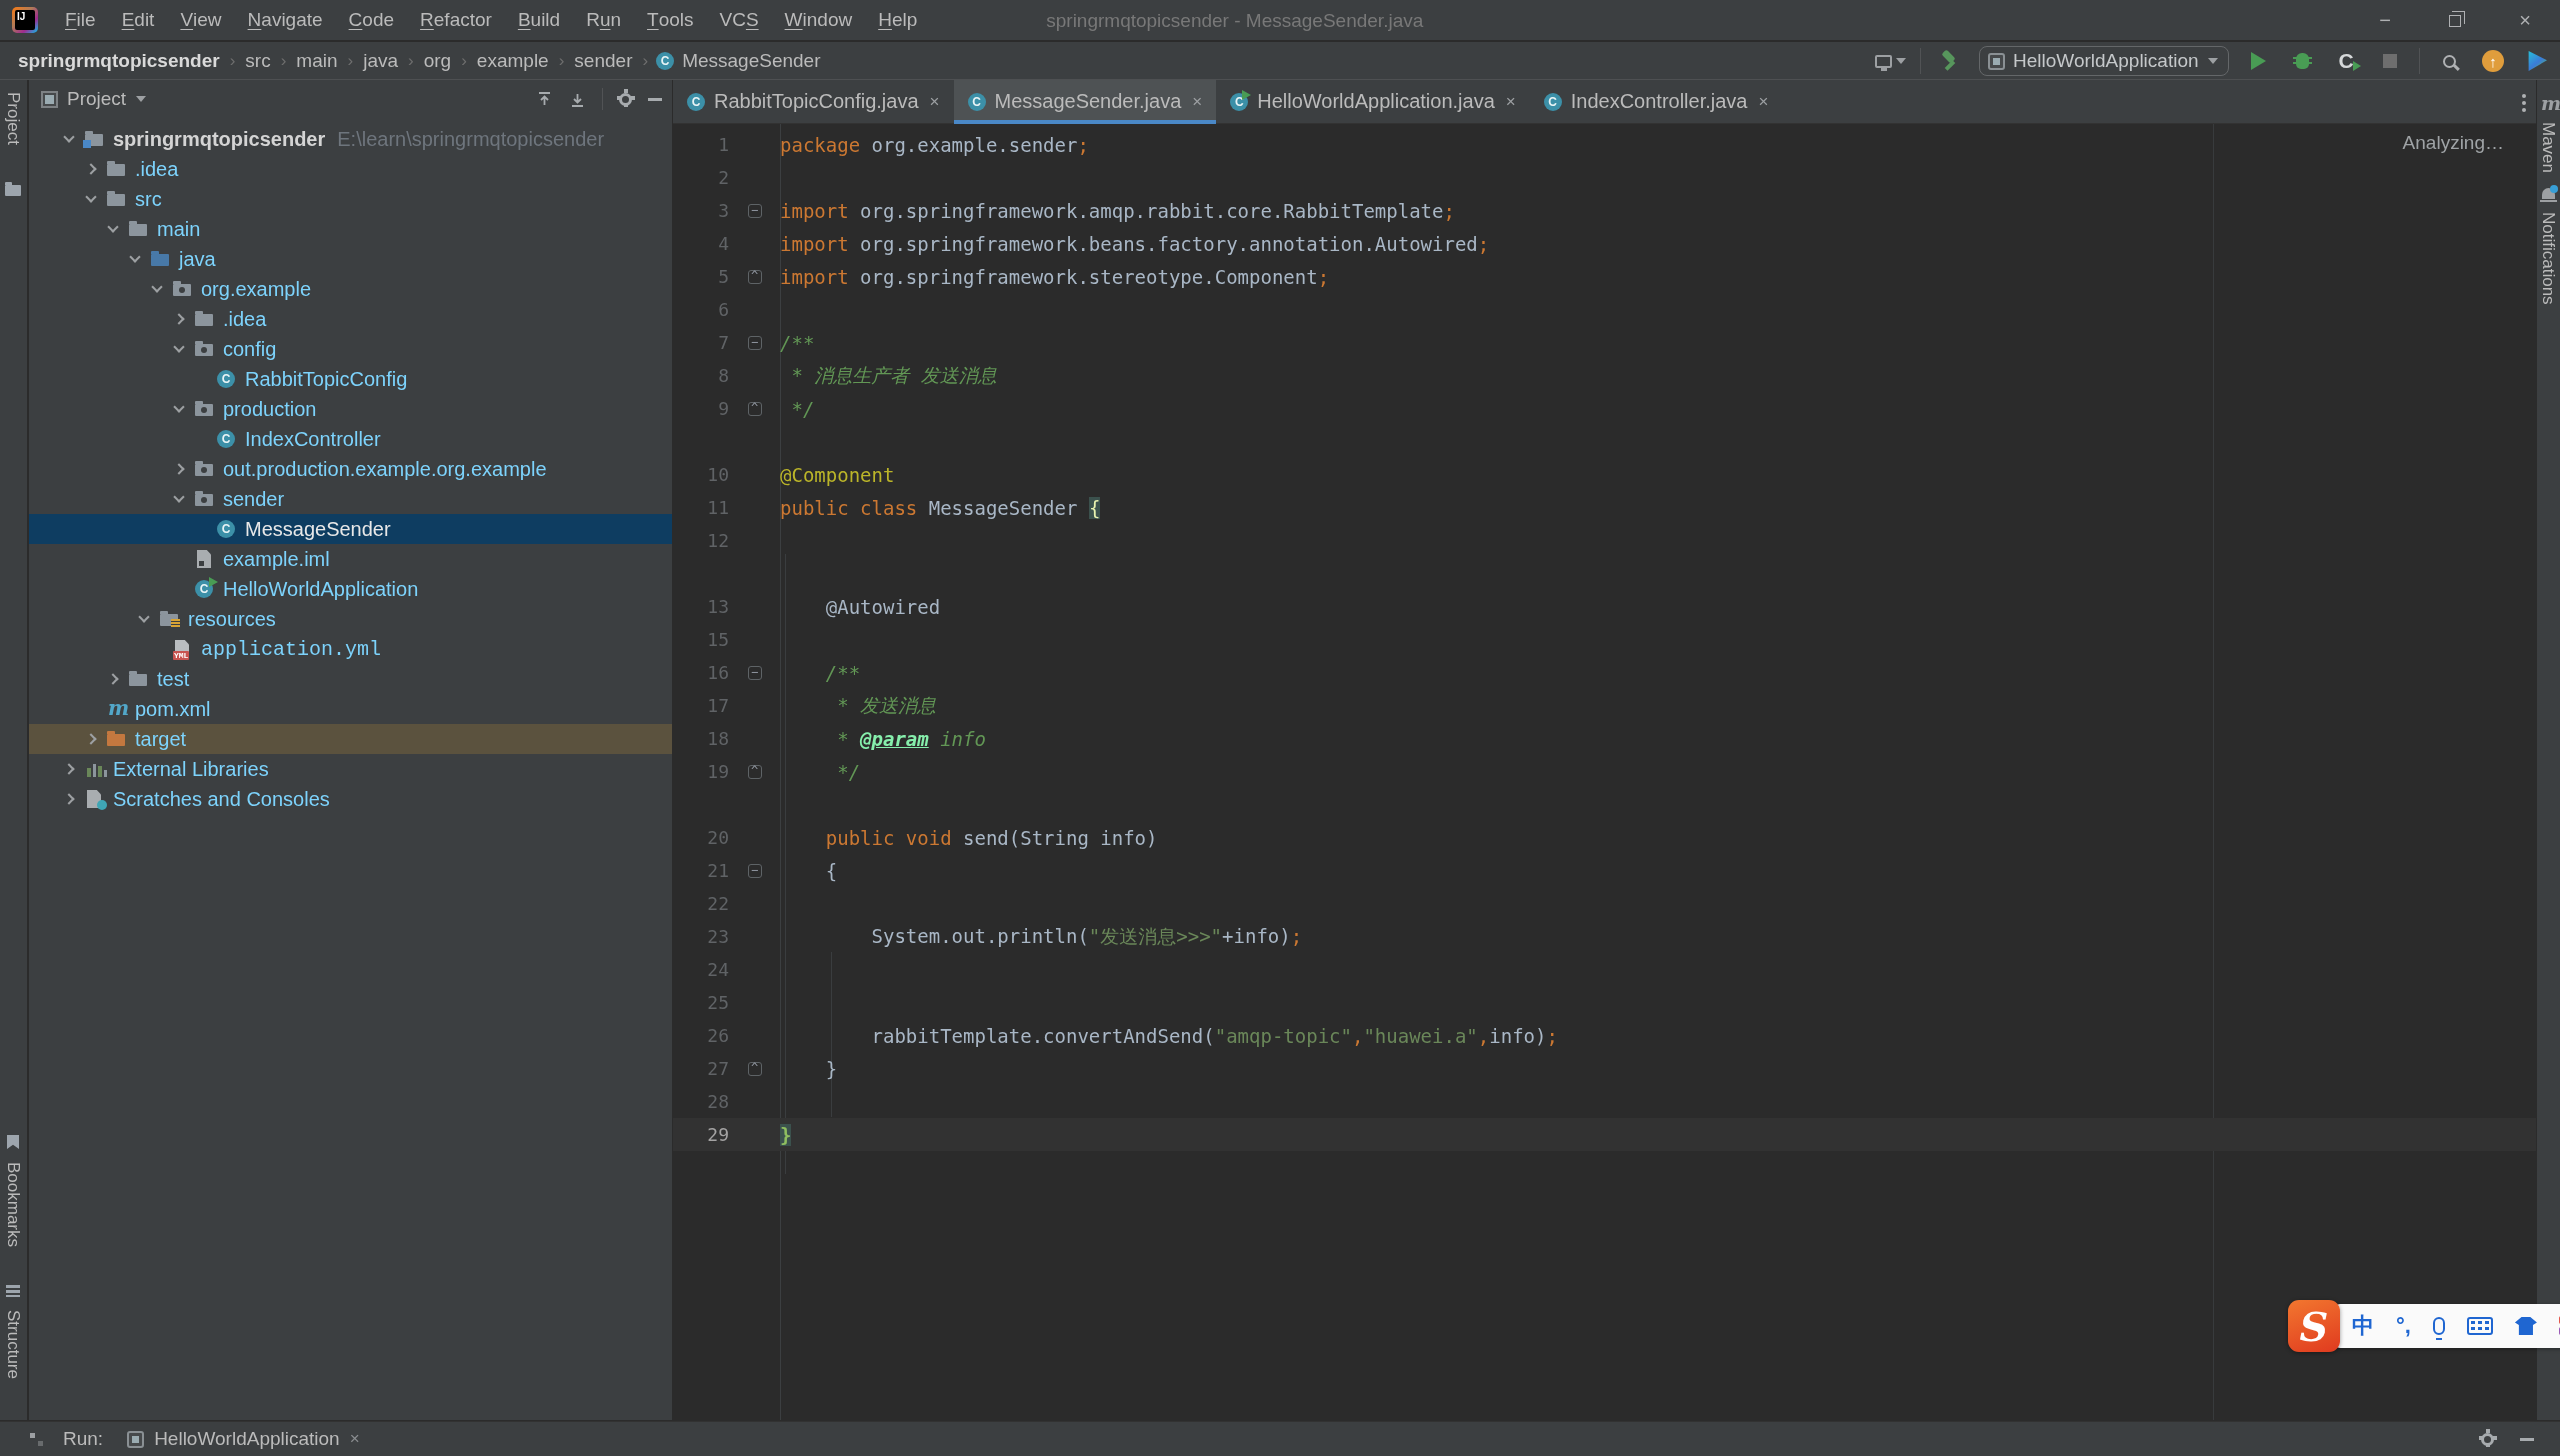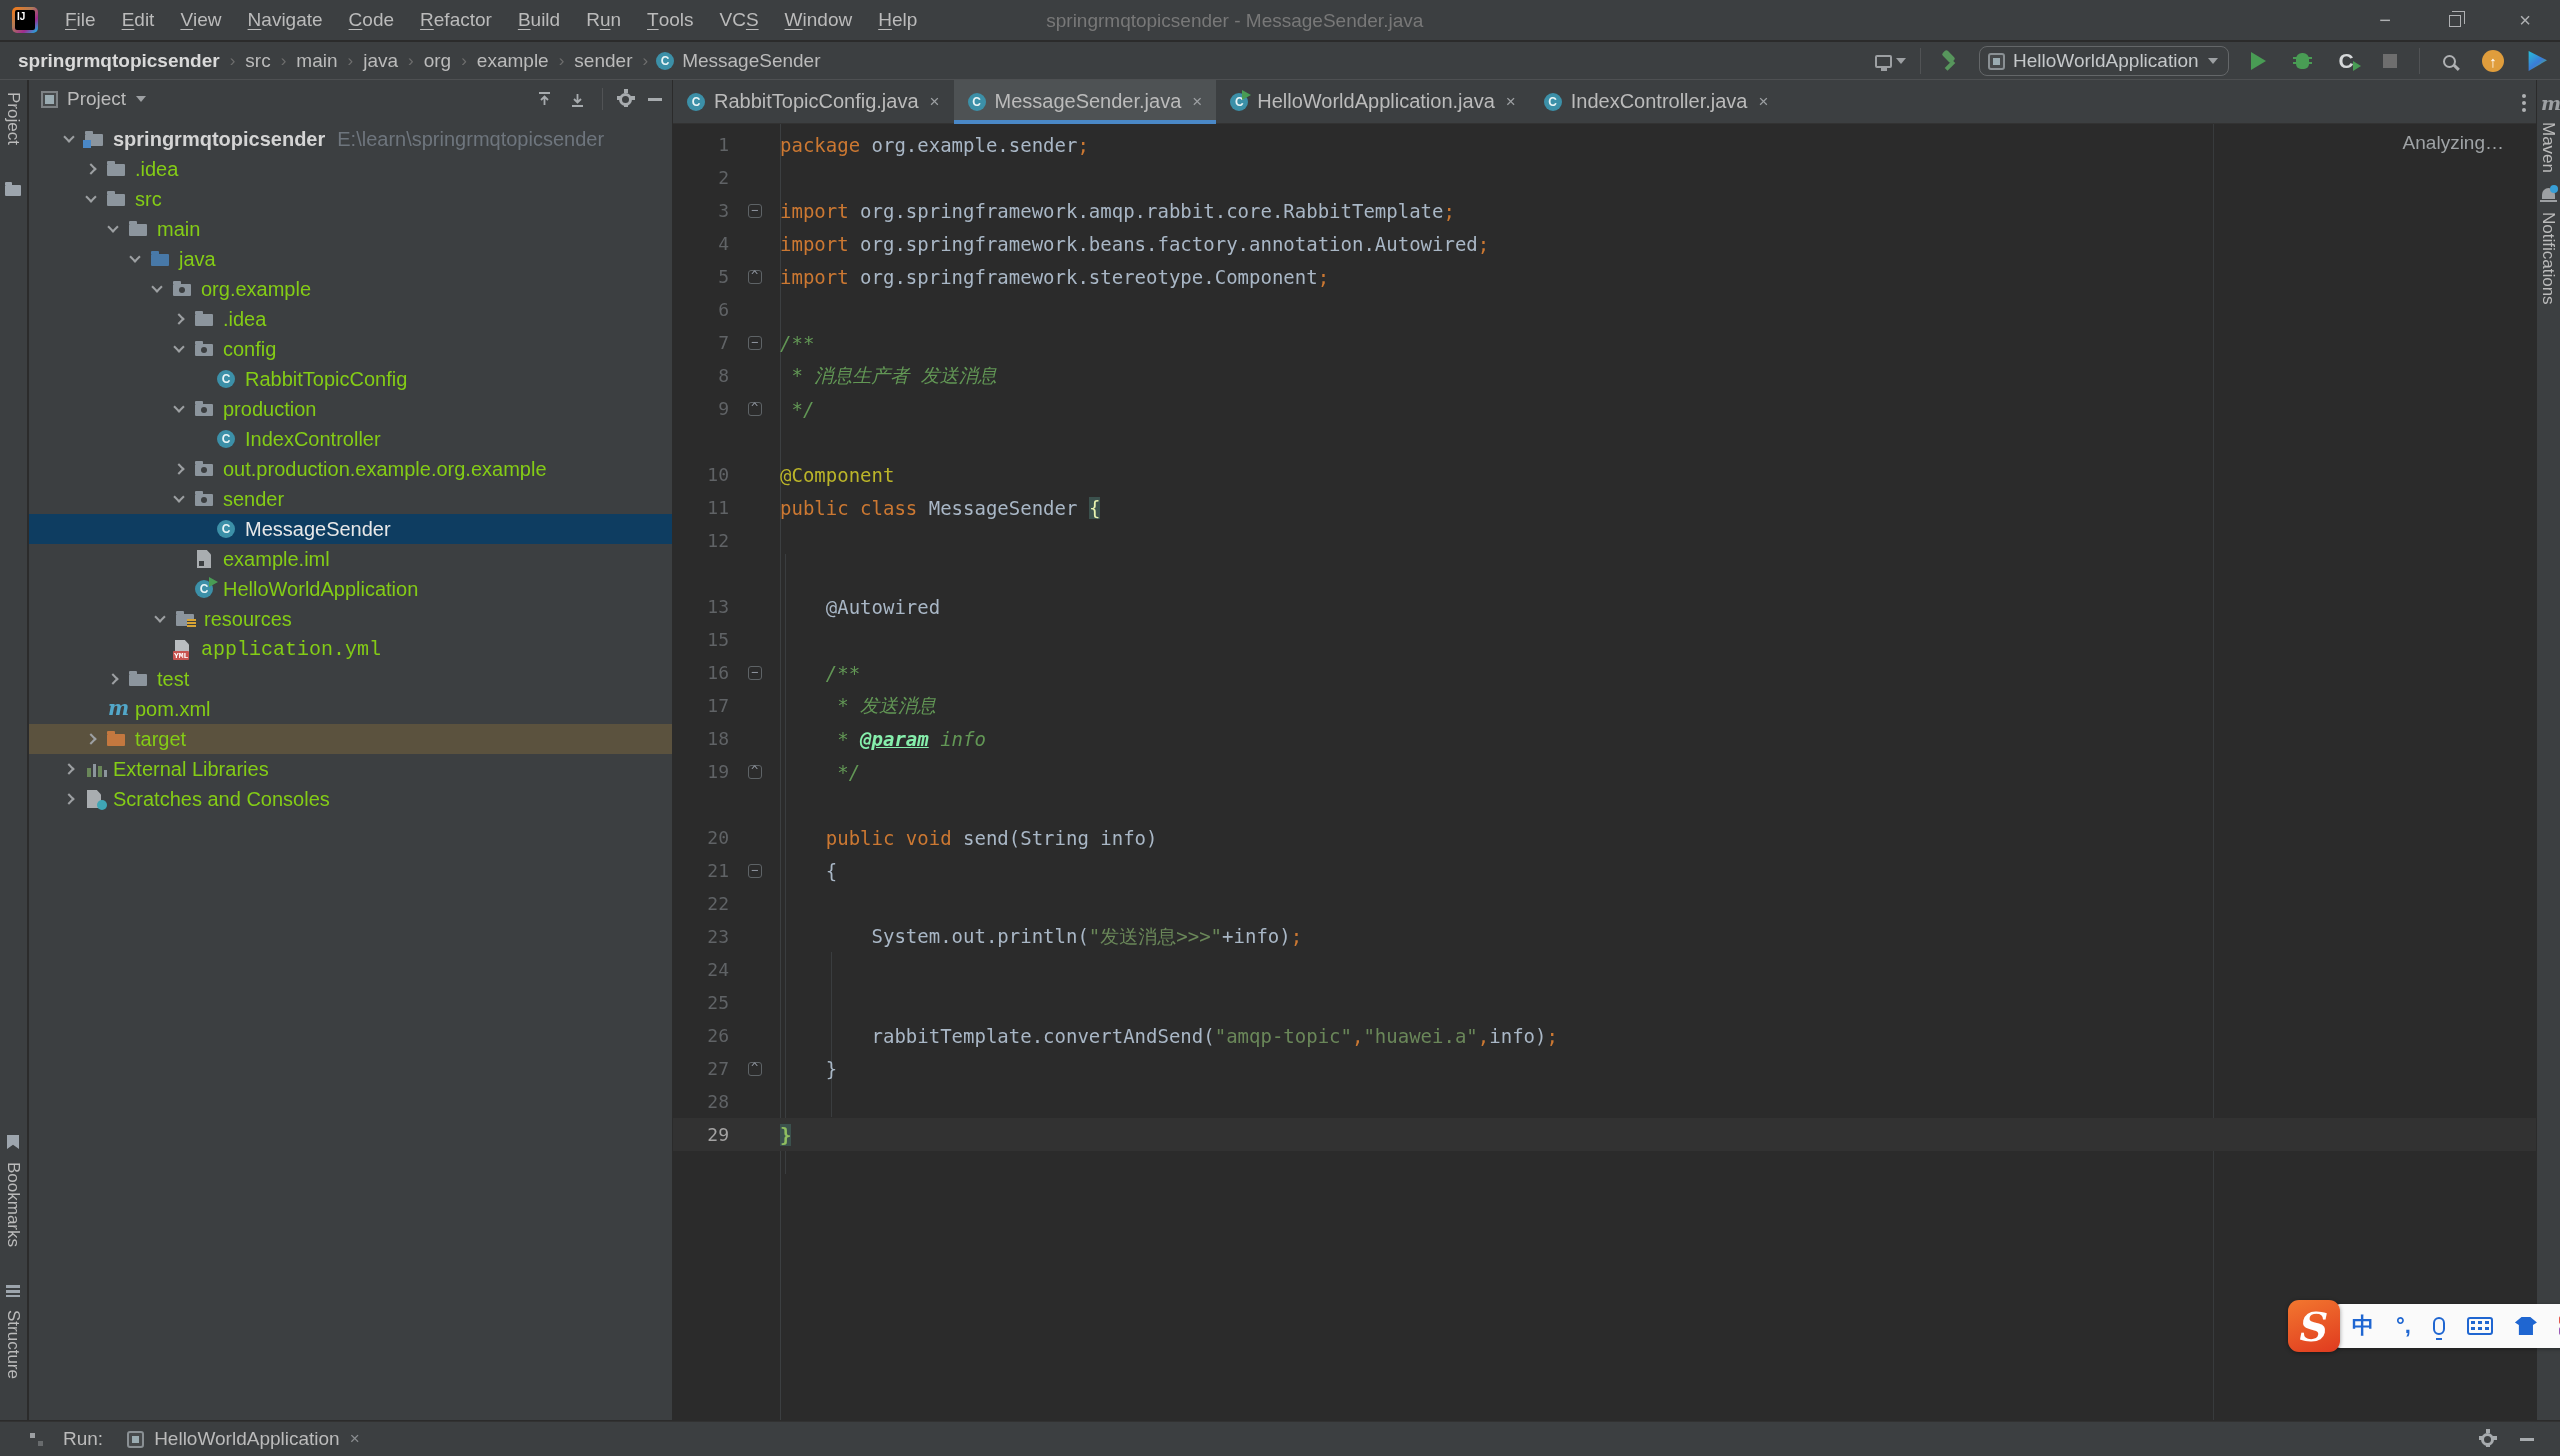--- a/index.html
+++ b/index.html
@@ -112,21 +112,21 @@
                  box-shadow:0 14px 0 #a7abae, -7px 7px 0 #a7abae, 7px 7px 0 #a7abae; }
   .minim { width:14px; height:3px; background:#a7abae; }
 
   #tree { padding-top:6px; font-size:20px; }
   .trow { height:30px; display:flex; align-items:center; white-space:nowrap; position:relative; }
   .trow .chev { width:8px; height:8px; border-right:2px solid #9da0a3; border-bottom:2px solid #9da0a3;
                 flex:none; margin-right:12px; }
   .chev.d { transform:rotate(45deg); margin-top:-4px; }
   .chev.r { transform:rotate(-45deg); }
   .chev.n { border:none; }
-  .trow .tlabel { margin-left:8px; color:#84cc16; }
+  .trow .tlabel { margin-left:8px; color:#7dd3fc; }
   .trow .textra { margin-left:12px; color:#6e757d; }
   .trow.sel { background:#0e3d61; }
   .trow.sel .tlabel { color:#e8e8e8; }
   .trow.exc { background:#5b523e; }
   .trow.rootrow .tlabel { font-weight:bold; color:#d4d4d4; }
 
   
   .tico { flex:none; position:relative; width:20px; height:18px; }
   .fold-shape { position:absolute; left:0; top:4px; width:18px; height:12px; border-radius:1px; background:#8c959d; }
   .fold-shape::before { content:""; position:absolute; top:-3px; left:0; width:8px; height:3px;
@@ -453,21 +453,21 @@
         </span>
         <span class="tlabel">example.iml</span>
       </div>
       <div class="trow" style="padding-left: 146px;">
         <span class="chev n"></span>
         <span class="tico clsrun">
           <span class="cls-circle">C</span>
         </span>
         <span class="tlabel">HelloWorldApplication</span>
       </div>
-      <div class="trow" style="padding-left: 111px; margin-left: 16px;">
+      <div class="trow" style="padding-left: 111px;">
         <span class="chev d"></span>
         <span class="tico fres">
           <span class="fold-shape"></span>
         </span>
         <span class="tlabel">resources</span>
       </div>
       <div class="trow" style="padding-left: 124px; font-family: Liberation Mono, monospace;">
         <span class="chev n"></span>
         <span class="tico yml">
           <span class="file-shape"></span>

